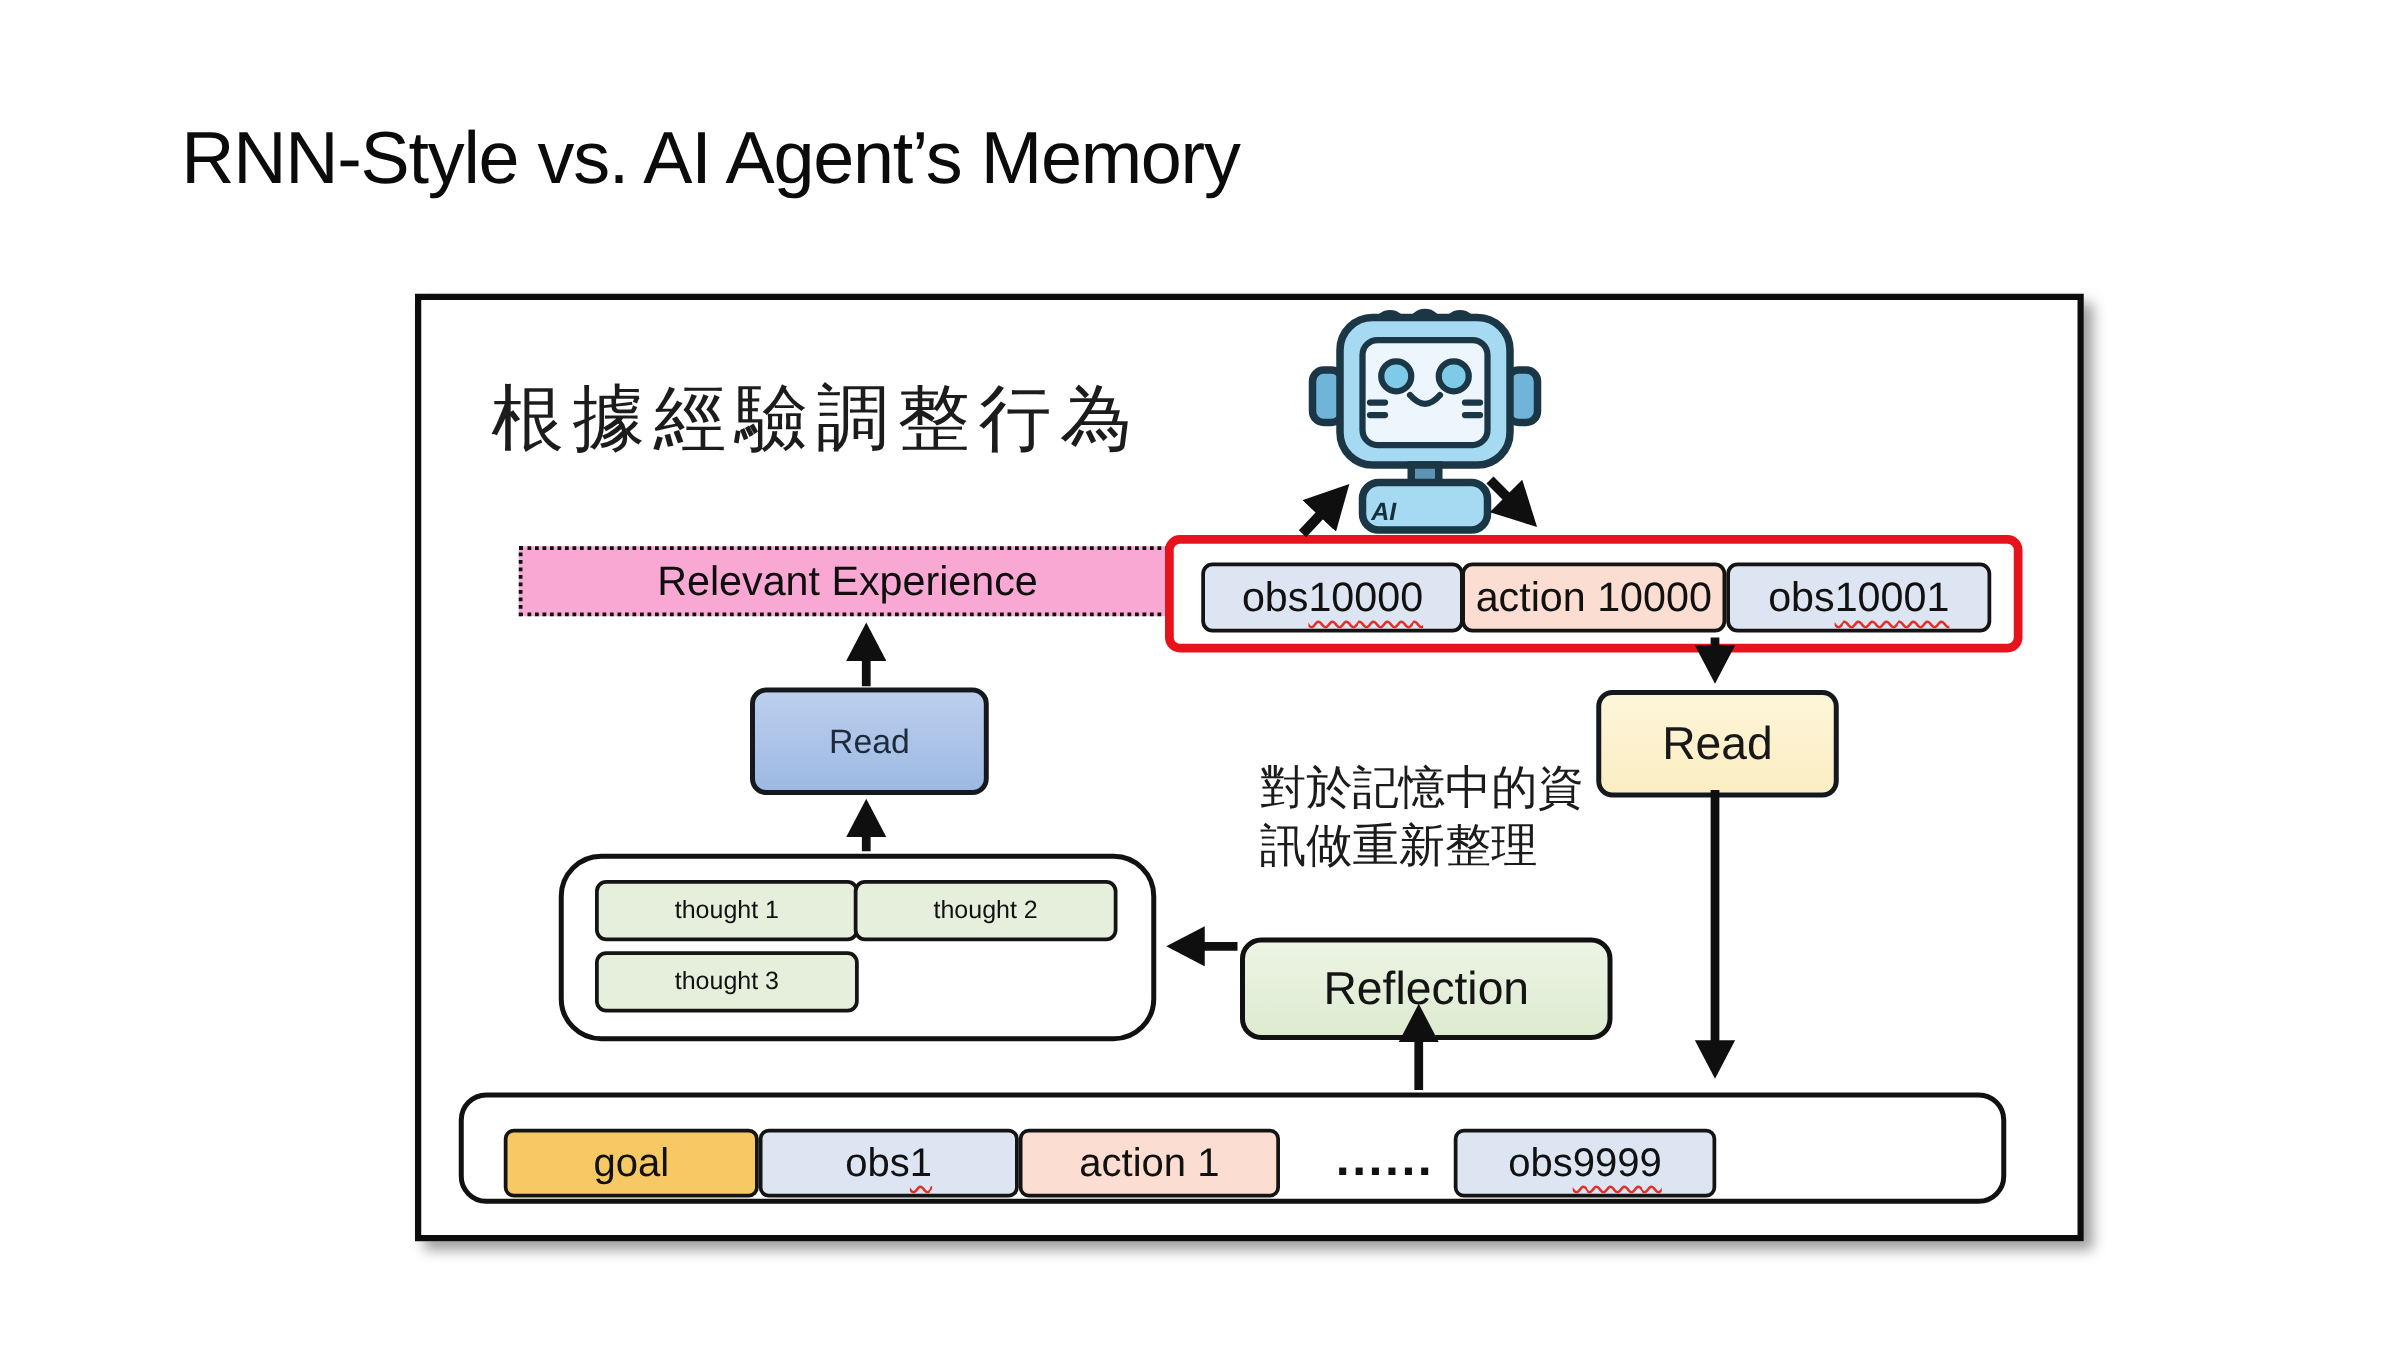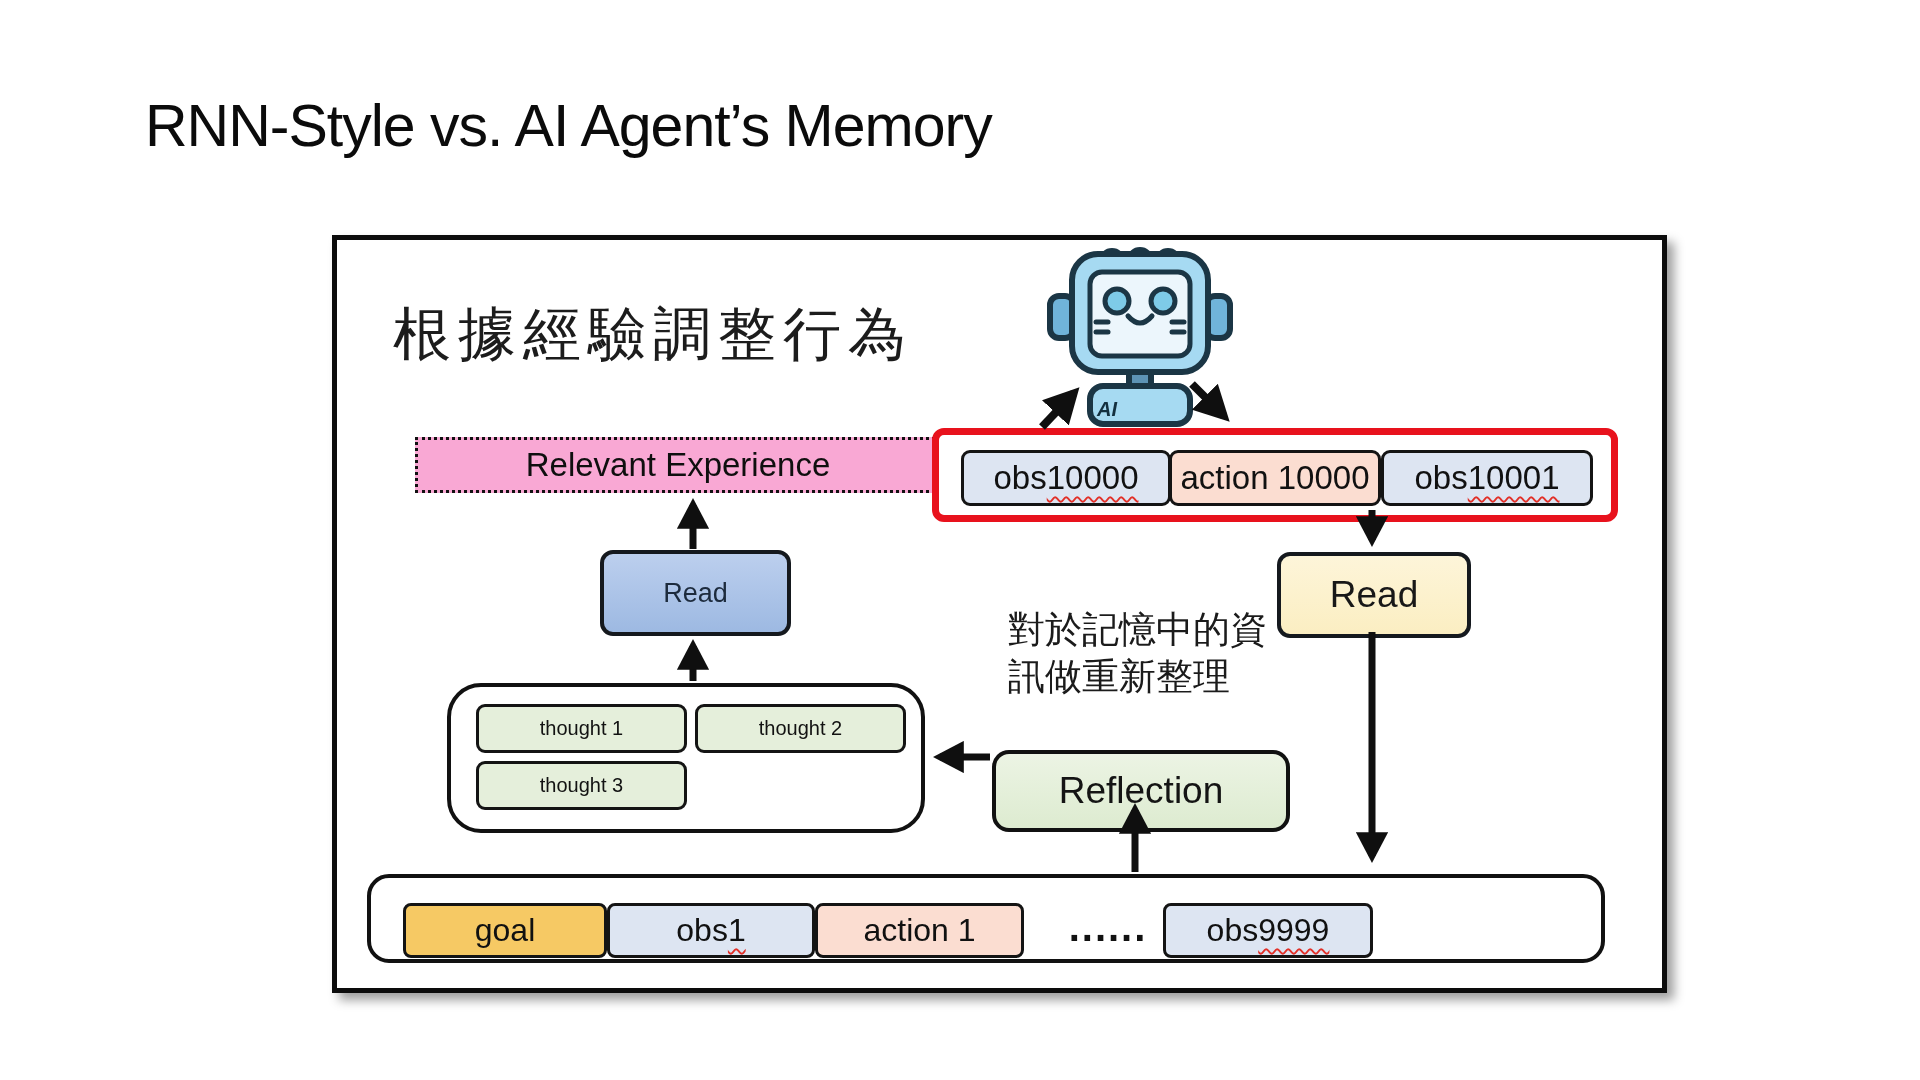--- a/index.html
+++ b/index.html
@@ -46,21 +46,21 @@
 
   
   #reflect-note{left:1008px;top:606px;font-size:37px;line-height:47px;color:#1b1b1b;}
 
   
   #thoughts{left:447px;top:683px;width:470px;height:142px;background:#fff;
             border:4px solid #111;border-radius:34px;}
   .thought{position:absolute;width:205px;height:43px;background:var(--green);
            border:3px solid #141414;border-radius:9px;display:flex;align-items:center;justify-content:center;
            font-size:20px;color:#121212;}
-  #th-0{left:25px;top:17px;} #th-1{left:244px;top:17px;}
+  #th-0{left:25px;top:17px;} #th-1{left:232px;top:17px;}
   #th-2{left:25px;top:74px;} #th-3{left:246px;top:74px;}
 
   
   #reflection-box{left:992px;top:718px;width:290px;height:74px;background:linear-gradient(#ecf4e4,#ddebd0);
                   border:4px solid #111;border-radius:17px;display:flex;align-items:center;justify-content:center;
                   font-size:37px;color:#141414;margin-top:32px;}
 
   
   #memory-bar{left:367px;top:874px;width:1230px;height:81px;background:#fff;
               border:4px solid #111;border-radius:22px;}

